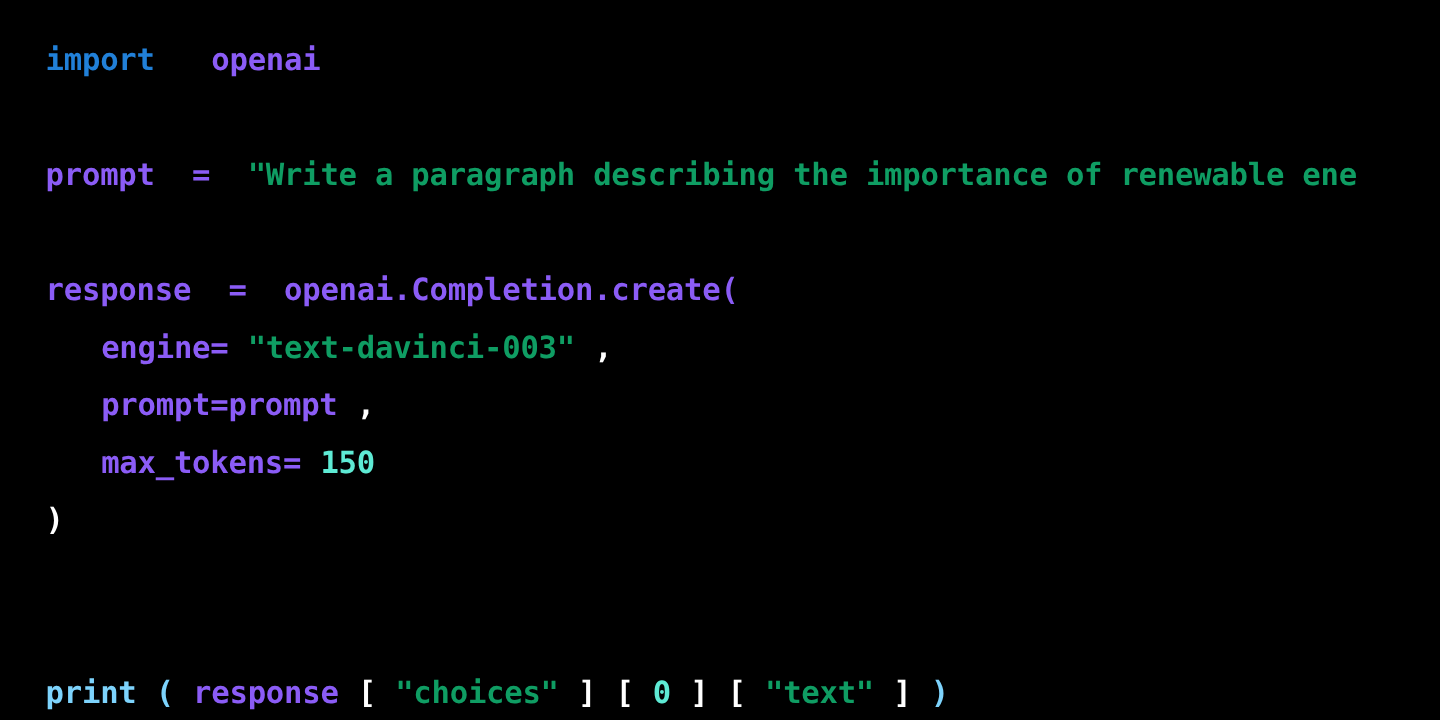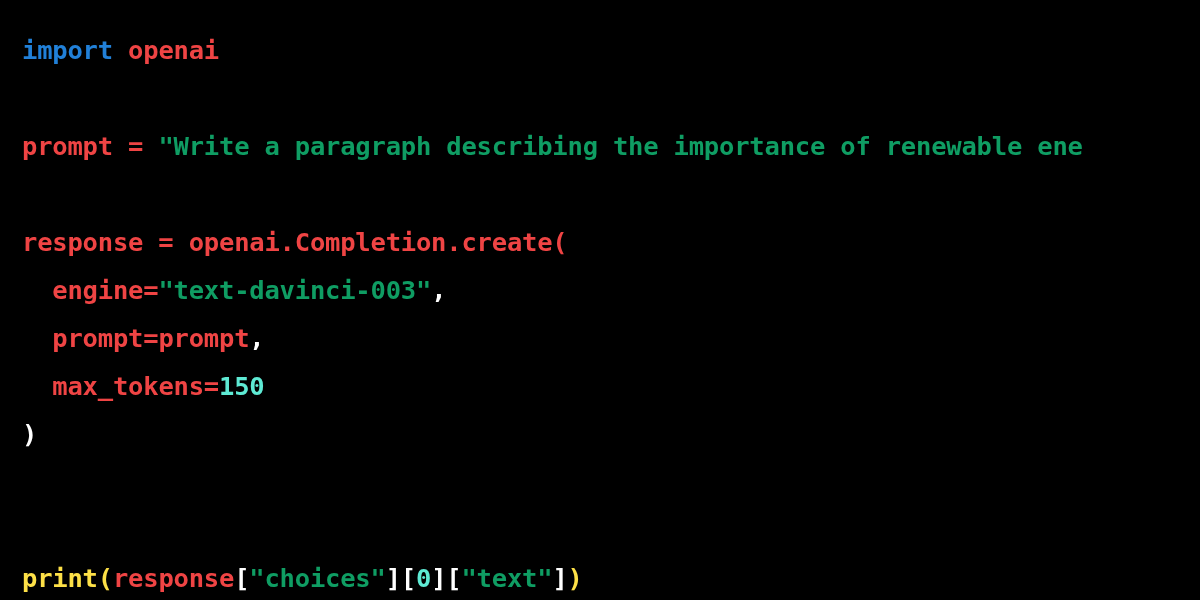--- a/index.html
+++ b/index.html
@@ -35,26 +35,26 @@
     -webkit-font-smoothing: antialiased;
   }
   .code-line {
     white-space: pre;
     height: 48px;
     display: block;
   }
   .code-line.blank {
     height: 48px;
   }
-  .tok { white-space: pre; }
-  .tok-plain    { color: #ef4444; }
+  .tok { white-space: pre; margin-left: 16px; }
+  .tok-plain    { color: #8b5cf6; }
   .tok-keyword  { color: #2180d8; }
   .tok-string   { color: #0f9d63; }
   .tok-number   { color: #5eead4; }
-  .tok-builtin  { color: #fde047; }
+  .tok-builtin  { color: #7dd3fc; }
   .tok-punct    { color: #ffffff; }
 </style>
 </head>
 <body>
 
 <div id="code-surface">
   <div class="code-block" id="code-block"><span class="code-line"><span class="tok tok-keyword">import</span><span class="tok tok-plain"> </span><span class="tok tok-plain">openai</span></span><span class="code-line blank">​</span><span class="code-line"><span class="tok tok-plain">prompt</span><span class="tok tok-plain"> = </span><span class="tok tok-string">"Write a paragraph describing the importance of renewable ene</span></span><span class="code-line blank">​</span><span class="code-line"><span class="tok tok-plain">response</span><span class="tok tok-plain"> = </span><span class="tok tok-plain">openai.Completion.create(</span></span><span class="code-line"><span class="tok tok-plain">  </span><span class="tok tok-plain">engine=</span><span class="tok tok-string">"text-davinci-003"</span><span class="tok tok-punct">,</span></span><span class="code-line"><span class="tok tok-plain">  </span><span class="tok tok-plain">prompt=prompt</span><span class="tok tok-punct">,</span></span><span class="code-line"><span class="tok tok-plain">  </span><span class="tok tok-plain">max_tokens=</span><span class="tok tok-number">150</span></span><span class="code-line"><span class="tok tok-punct">)</span></span><span class="code-line blank">​</span><span class="code-line blank">​</span><span class="code-line"><span class="tok tok-builtin">print</span><span class="tok tok-builtin">(</span><span class="tok tok-plain">response</span><span class="tok tok-punct">[</span><span class="tok tok-string">"choices"</span><span class="tok tok-punct">]</span><span class="tok tok-punct">[</span><span class="tok tok-number">0</span><span class="tok tok-punct">]</span><span class="tok tok-punct">[</span><span class="tok tok-string">"text"</span><span class="tok tok-punct">]</span><span class="tok tok-builtin">)</span></span></div>
 </div>
 
 </body></html>

